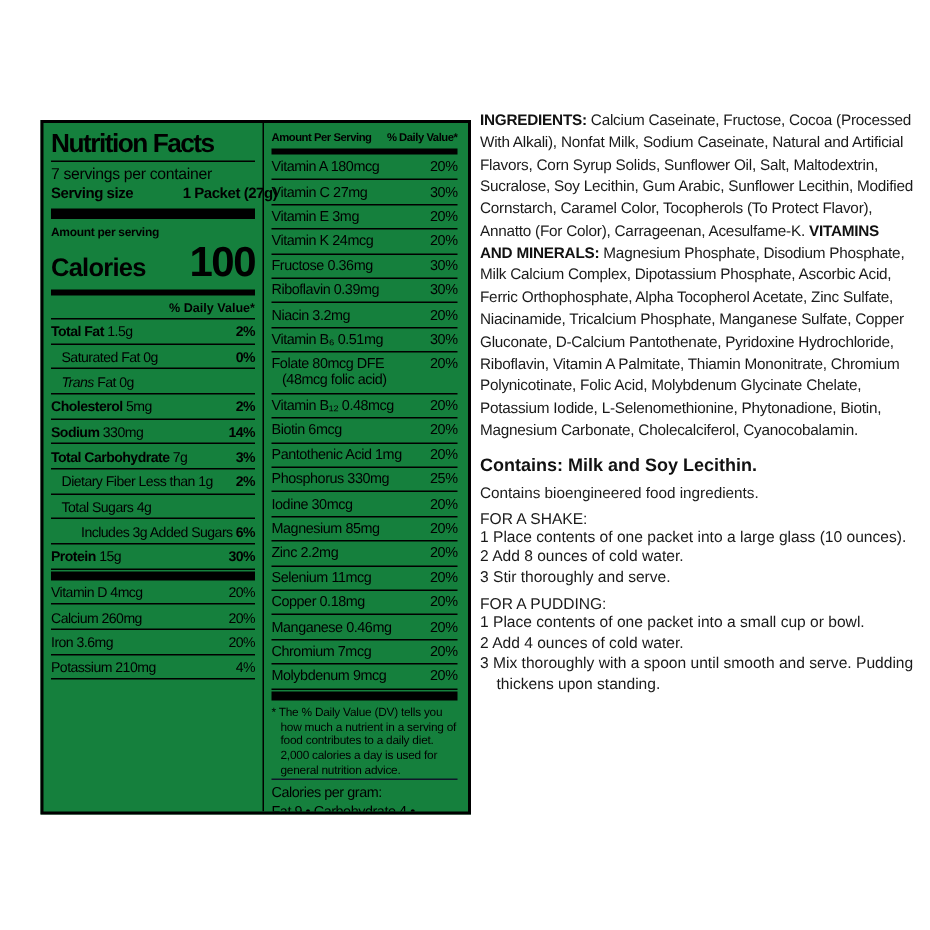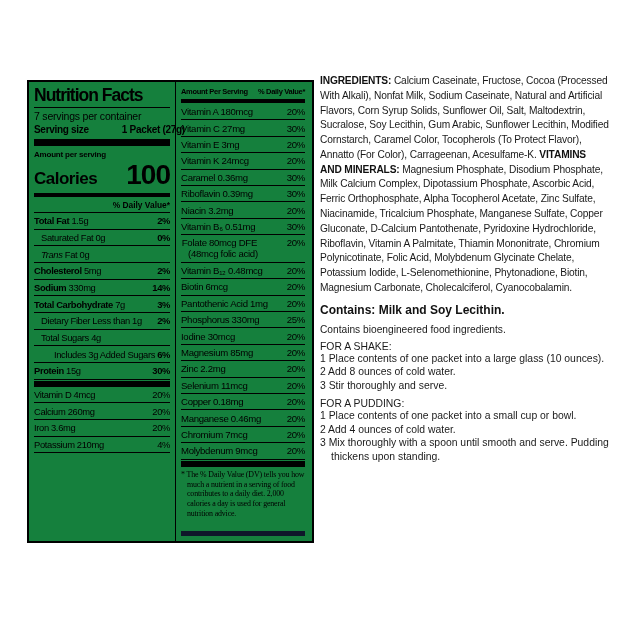--- a/index.html
+++ b/index.html
@@ -27,23 +27,23 @@
   .nf-row { display:flex; justify-content:space-between; align-items:flex-start; font-size:9.4px; letter-spacing:-0.35px; line-height:1.2; padding:2.2px 0; border-bottom:1px solid #000; white-space:nowrap; }
   .nf-row .nm i { font-style:italic; }
   .nf-row.ind1 .nm { padding-left:7px; }
   .nf-row.ind2 .nm { padding-left:20px; }
   .nf-row .pct { font-weight:bold; }
   .nf-row .pct.reg { font-weight:normal; }
   .nf-row:last-child { border-bottom:1px solid #000; }
 
   
   .vp-header { display:flex; justify-content:space-between; font-size:7.5px; font-weight:bold; letter-spacing:-0.3px; padding:3px 0 2px; white-space:nowrap; }
-  .vp-row { display:flex; justify-content:space-between; align-items:flex-start; font-size:9.6px; letter-spacing:-0.3px; line-height:1.15; padding:2.2px 0; border-bottom:1px solid #000; white-space:nowrap;text-align:center; }
+  .vp-row { display:flex; justify-content:space-between; align-items:flex-start; font-size:9.6px; letter-spacing:-0.3px; line-height:1.15; padding:2.2px 0; border-bottom:1px solid #000; white-space:nowrap; }
   .vp-row .nm2 .sub { display:block; padding-left:7px; }
-  .vp-footnote { font-size:7.9px; letter-spacing:-0.15px; line-height:1.26; padding:3px 0 12px 6px; text-indent:-6px; border-bottom:5px solid #0f172a; white-space:normal;font-family:Liberation Serif, serif; }
+  .vp-footnote { font-size:7.9px; letter-spacing:-0.15px; line-height:1.26; padding:3px 0 0 6px; text-indent:-6px; border-bottom:1px solid #0f172a; white-space:normal; }
   .vp-cpg { font-size:9.6px; letter-spacing:-0.3px; line-height:1.35; padding-top:3px; }
 
   
   .info-col { position:absolute; left:320px; top:74px; width:289px; color:#1a1a1a; }
   .ingredients { font-size:10.2px; letter-spacing:-0.15px; line-height:1.45; }
   .ingredients b { font-weight:bold; color:#111; }
   .contains-line { font-size:12px; font-weight:bold; color:#111; margin-top:7px; }
   .bio-line { font-size:10.2px; margin-top:7px; }
   .directions-title { font-size:21px; font-weight:normal; letter-spacing:0.5px; color:#1a1a1a; margin-top:14px; margin-bottom:4px; }
   .dir-heading { font-size:10.4px; margin-top:6px; }
@@ -152,21 +152,21 @@
           </div>
           <div class="vp-row">
             <span class="nm2">Vitamin E 3mg</span>
             <span class="pct reg">20%</span>
           </div>
           <div class="vp-row">
             <span class="nm2">Vitamin K 24mcg</span>
             <span class="pct reg">20%</span>
           </div>
           <div class="vp-row">
-            <span class="nm2">Caramel 0.36mg</span>
+            <span class="nm2">Fructose 0.36mg</span>
             <span class="pct reg">30%</span>
           </div>
           <div class="vp-row">
             <span class="nm2">Riboflavin 0.39mg</span>
             <span class="pct reg">30%</span>
           </div>
           <div class="vp-row">
             <span class="nm2">Niacin 3.2mg</span>
             <span class="pct reg">20%</span>
           </div>

